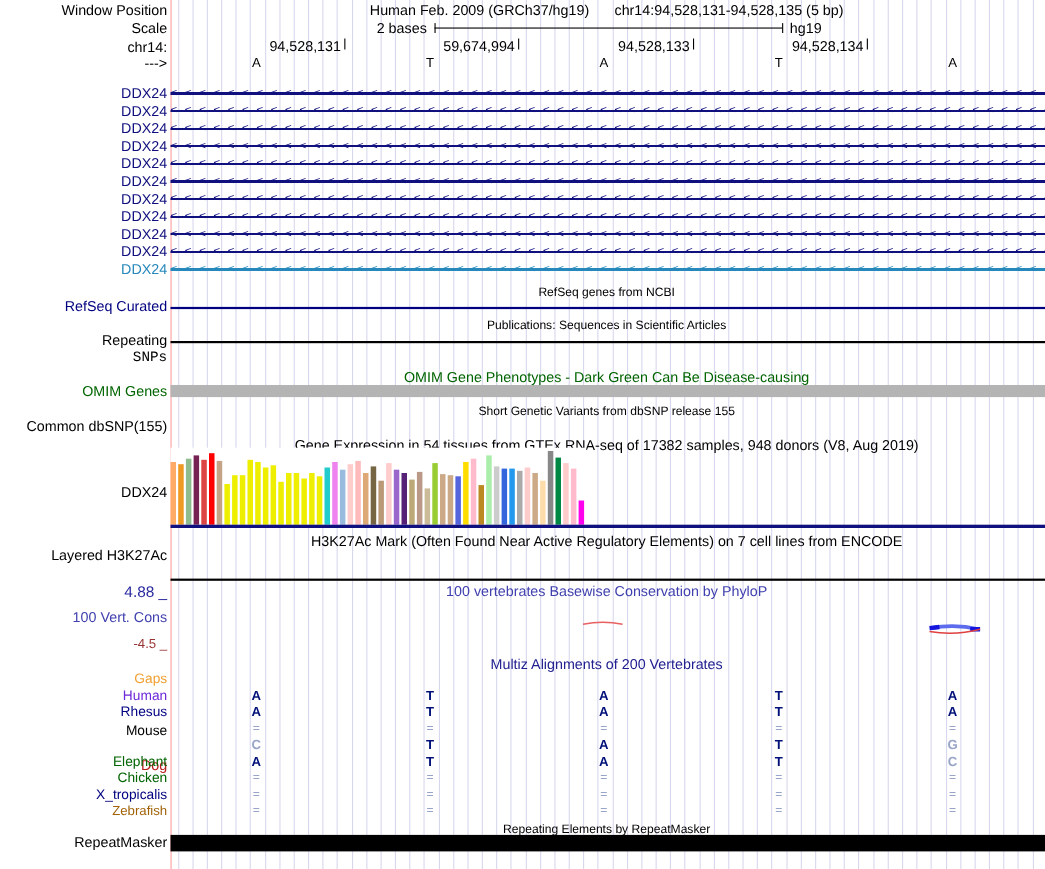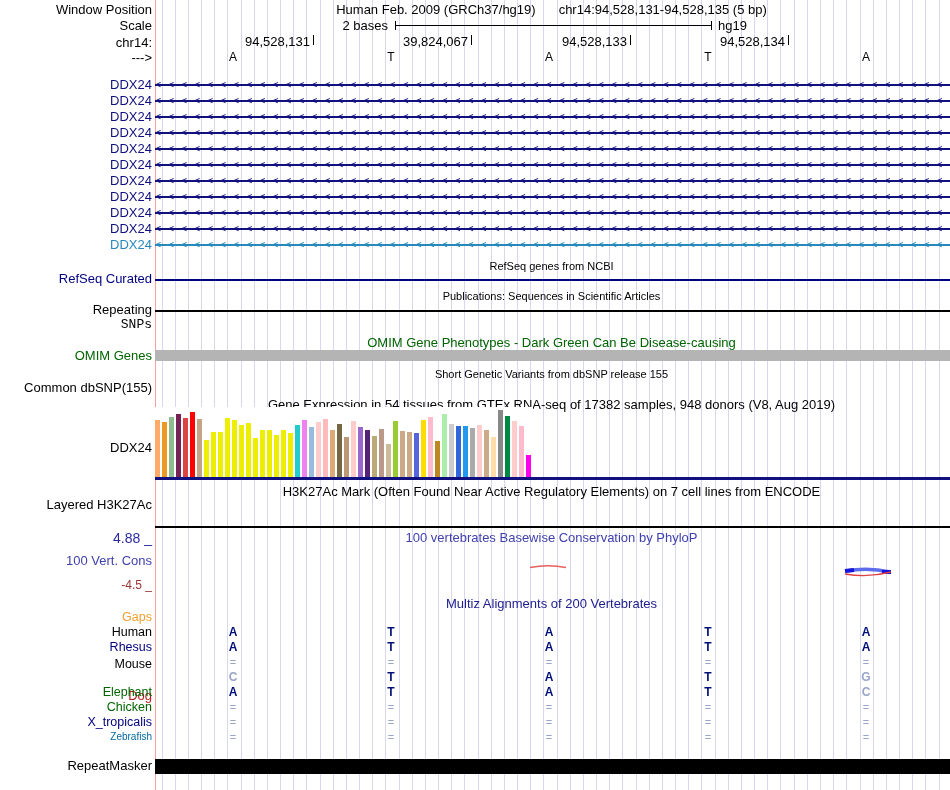--- a/index.html
+++ b/index.html
@@ -103,21 +103,21 @@
   <div class="abs" style="left:155px;top:18px;width:233px;text-align:right;font-size:13px;height:16px;line-height:16px;">2 bases</div>
   <div class="abs" style="left:395px;top:25px;width:316px;height:1px;background:#000;"></div>
   <div class="abs" style="left:395px;top:21px;width:1px;height:9px;background:#000;"></div>
   <div class="abs" style="left:711px;top:21px;width:1px;height:9px;background:#000;"></div>
   <div class="abs" style="left:718px;top:18px;font-size:13px;height:16px;line-height:16px;">hg19</div>
 
   <div class="rowlabel" style="top:35px;">chr14:</div>
   <div id="coords-layer">
       <div class="coordnum" style="top: 35px; width: 90px; text-align: right; left: 220px;">94,528,131</div>
       <div class="tick" style="left: 313px; top: 35px; height: 10px;"></div>
-      <div class="coordnum" style="top: 35px; width: 90px; text-align: right; left: 378px;">39,824,067</div>
+      <div class="coordnum" style="top: 35px; width: 90px; text-align: right; left: 378px;">59,674,994</div>
       <div class="tick" style="left: 471px; top: 35px; height: 10px;"></div>
       <div class="coordnum" style="top: 35px; width: 90px; text-align: right; left: 537px;">94,528,133</div>
       <div class="tick" style="left: 630px; top: 35px; height: 10px;"></div>
       <div class="coordnum" style="top: 35px; width: 90px; text-align: right; left: 695px;">94,528,134</div>
       <div class="tick" style="left: 788px; top: 35px; height: 10px;"></div>
     </div>
 
   <div class="rowlabel" style="top:50px;">---&gt;</div>
   <div id="bases-layer">
       <div class="basecell" style="left: 233px; top: 50px; font-size: 12px;">A</div>
@@ -242,21 +242,21 @@
   <svg class="abs" style="left:842px;top:564px;" width="52" height="16">
     <path d="M4 7 Q 26 3 48 8" stroke="#5c6cec" stroke-width="3.4" fill="none"></path>
     <path d="M3 7 L 12 6" stroke="#1515dd" stroke-width="4" fill="none"></path>
     <path d="M40 8 L 49 8" stroke="#1515dd" stroke-width="4" fill="none"></path>
     <path d="M3 10 Q 26 14 49 8" stroke="#e04040" stroke-width="1.4" fill="none"></path>
   </svg>
 
   <div class="title" style="top:596px;color:#202090;">Multiz Alignments of 200 Vertebrates</div>
   <div id="multiz-layer">
       <div class="rowlabel" style="top: 609px; color: rgb(240, 160, 48); font-size: 12.5px;">Gaps</div>
-      <div class="rowlabel" style="top: 624px; color: #000000; font-size: 12.5px;">Human</div>
+      <div class="rowlabel" style="top: 624px; color: #6d28d9; font-size: 12.5px;">Human</div>
       <div class="mzcell" style="left: 233px; top: 625px; color: rgb(0, 16, 120);">A</div>
       <div class="mzcell" style="left: 391px; top: 625px; color: rgb(0, 16, 120);">T</div>
       <div class="mzcell" style="left: 549px; top: 625px; color: rgb(0, 16, 120);">A</div>
       <div class="mzcell" style="left: 708px; top: 625px; color: rgb(0, 16, 120);">T</div>
       <div class="mzcell" style="left: 866px; top: 625px; color: rgb(0, 16, 120);">A</div>
       <div class="rowlabel" style="top: 639px; color: rgb(0, 0, 128); font-size: 12.5px;">Rhesus</div>
       <div class="mzcell" style="left: 233px; top: 640px; color: rgb(0, 16, 120);">A</div>
       <div class="mzcell" style="left: 391px; top: 640px; color: rgb(0, 16, 120);">T</div>
       <div class="mzcell" style="left: 549px; top: 640px; color: rgb(0, 16, 120);">A</div>
       <div class="mzcell" style="left: 708px; top: 640px; color: rgb(0, 16, 120);">T</div>
@@ -284,24 +284,25 @@
       <div class="mzcell" style="left: 391px; top: 700px; color: rgb(152, 165, 200); font-size: 11px; font-weight: 400;">=</div>
       <div class="mzcell" style="left: 549px; top: 700px; color: rgb(152, 165, 200); font-size: 11px; font-weight: 400;">=</div>
       <div class="mzcell" style="left: 708px; top: 700px; color: rgb(152, 165, 200); font-size: 11px; font-weight: 400;">=</div>
       <div class="mzcell" style="left: 866px; top: 700px; color: rgb(152, 165, 200); font-size: 11px; font-weight: 400;">=</div>
       <div class="rowlabel" style="top: 714px; color: rgb(0, 0, 128); font-size: 12.5px;">X_tropicalis</div>
       <div class="mzcell" style="left: 233px; top: 715px; color: rgb(152, 165, 200); font-size: 11px; font-weight: 400;">=</div>
       <div class="mzcell" style="left: 391px; top: 715px; color: rgb(152, 165, 200); font-size: 11px; font-weight: 400;">=</div>
       <div class="mzcell" style="left: 549px; top: 715px; color: rgb(152, 165, 200); font-size: 11px; font-weight: 400;">=</div>
       <div class="mzcell" style="left: 708px; top: 715px; color: rgb(152, 165, 200); font-size: 11px; font-weight: 400;">=</div>
       <div class="mzcell" style="left: 866px; top: 715px; color: rgb(152, 165, 200); font-size: 11px; font-weight: 400;">=</div>
-      <div class="rowlabel" style="top: 729px; color: #0369a1; font-size: 10px;">Zebrafish</div>
+      <div class="rowlabel" style="top: 729px; color: #a16207; font-size: 12px;">Zebrafish</div>
       <div class="mzcell" style="left: 233px; top: 730px; color: rgb(152, 165, 200); font-size: 11px; font-weight: 400;">=</div>
       <div class="mzcell" style="left: 391px; top: 730px; color: rgb(152, 165, 200); font-size: 11px; font-weight: 400;">=</div>
       <div class="mzcell" style="left: 549px; top: 730px; color: rgb(152, 165, 200); font-size: 11px; font-weight: 400;">=</div>
       <div class="mzcell" style="left: 708px; top: 730px; color: rgb(152, 165, 200); font-size: 11px; font-weight: 400;">=</div>
       <div class="mzcell" style="left: 866px; top: 730px; color: rgb(152, 165, 200); font-size: 11px; font-weight: 400;">=</div>
     </div>
 
+  <div class="title small" style="top:746px;">Repeating Elements by RepeatMasker</div>
   <div class="rowlabel" style="top:758px;">RepeatMasker</div>
   <div class="hline" style="top:759px;height:15px;background:#000;"></div>
 
 </div>
 
 </body></html>

